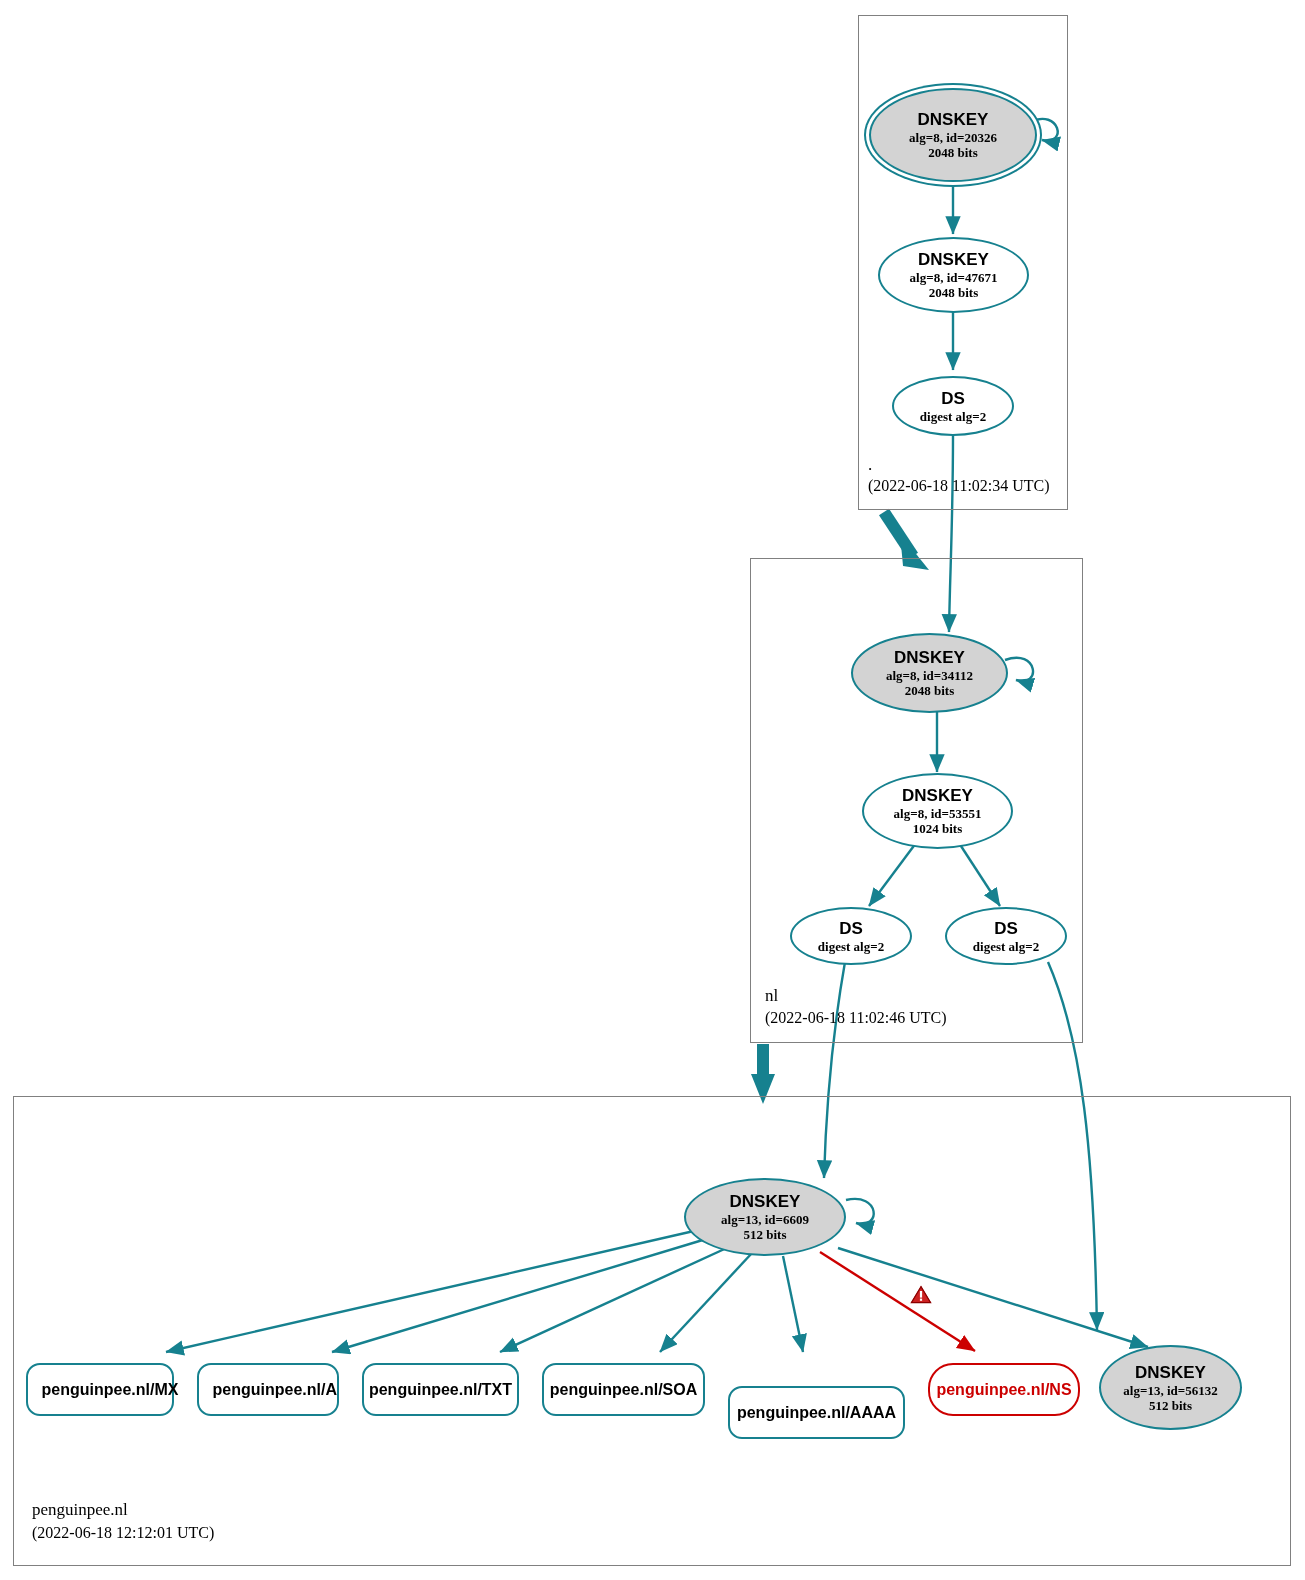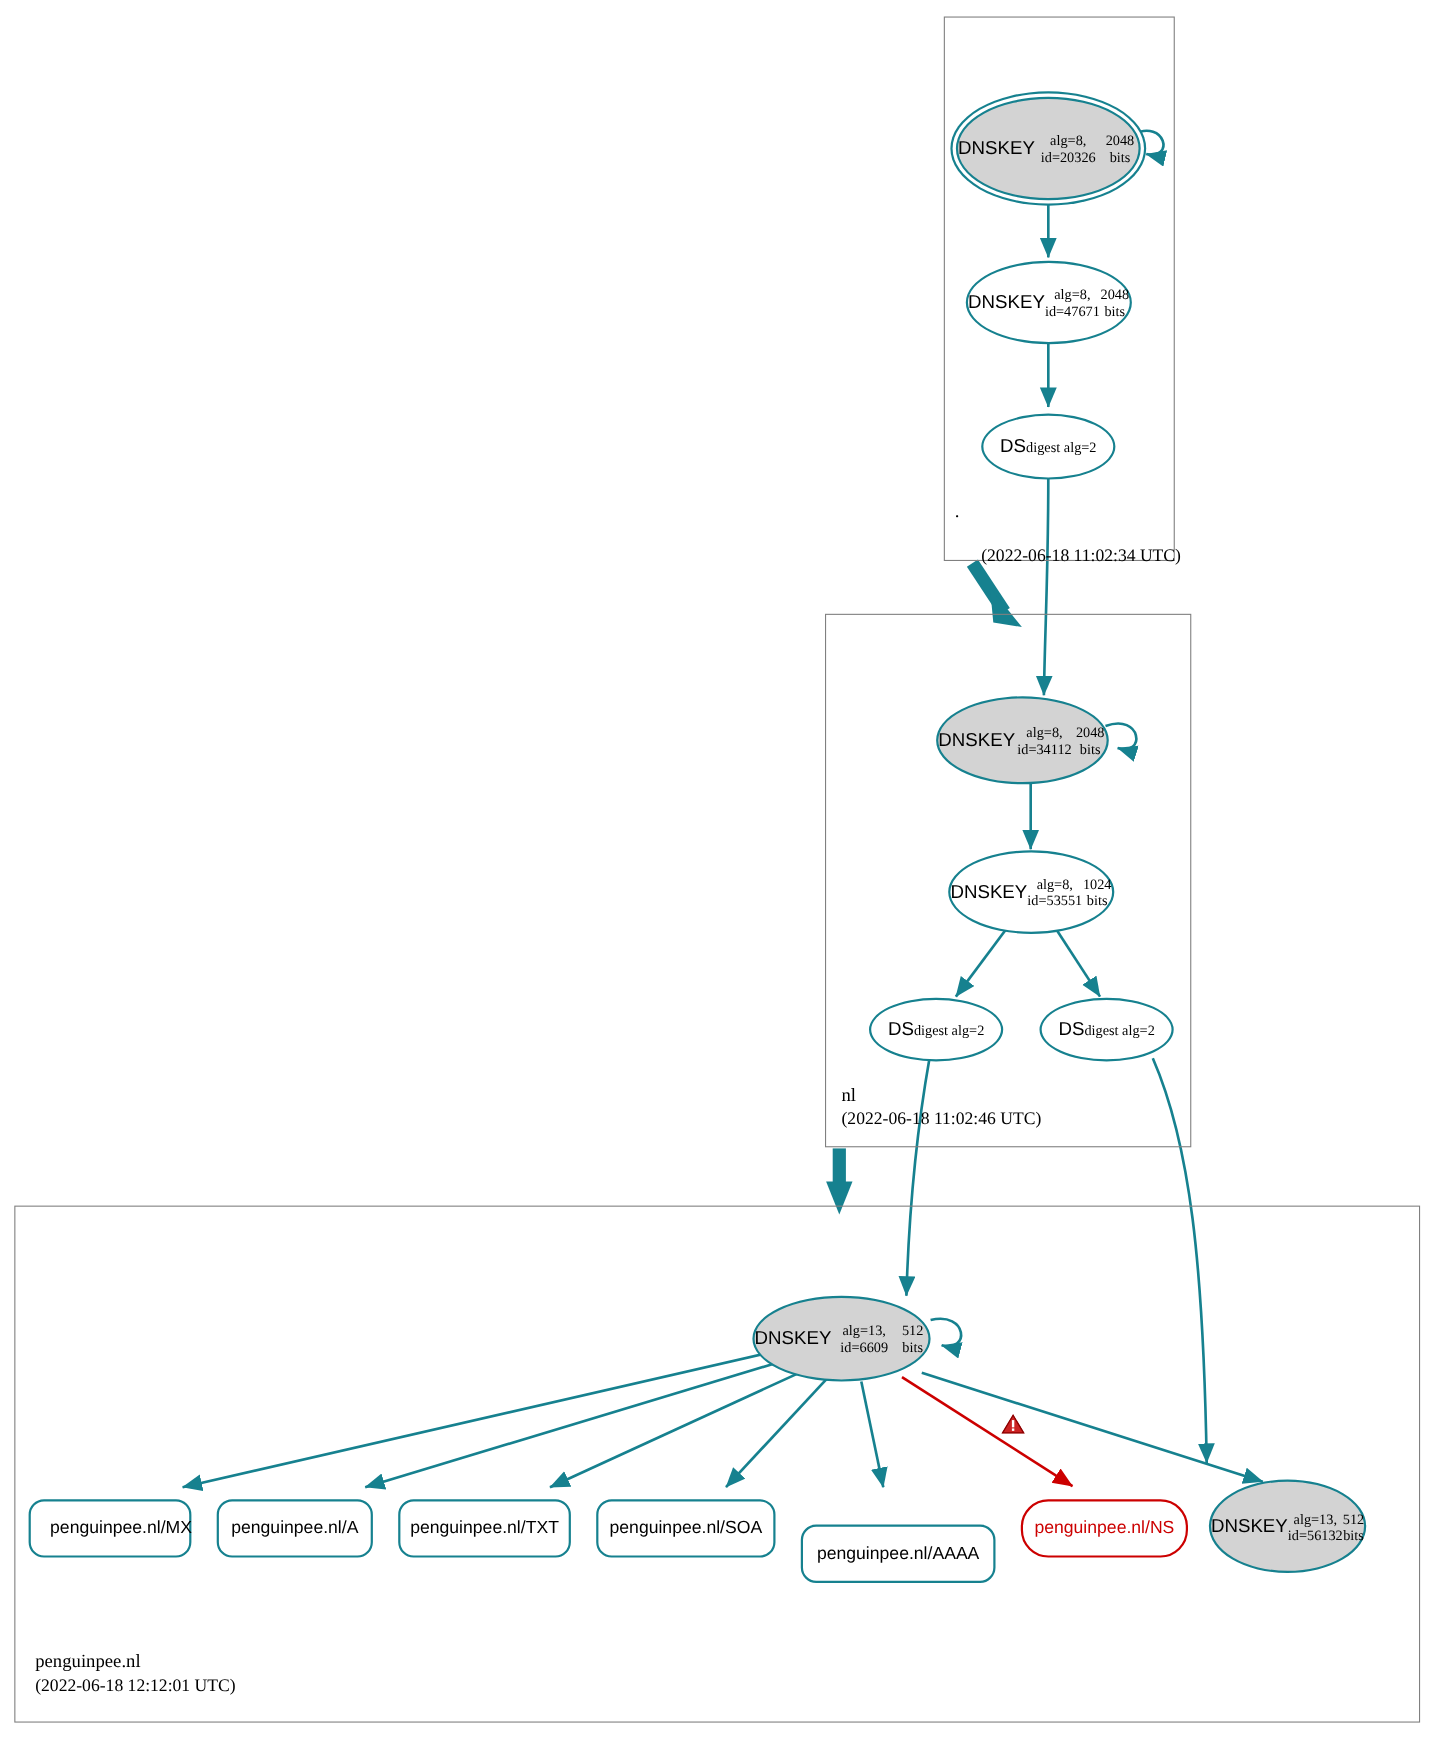--- a/index.html
+++ b/index.html
@@ -33,26 +33,27 @@
     font-family: "Liberation Serif", serif;
     color: #000000;
     white-space: nowrap;
   }
   .zone-name { font-size: 17px; }
   .zone-time { font-size: 16px; }
 
   .node {
     position: absolute;
     display: flex;
-    flex-direction: row;
+    flex-direction: column;
     align-items: center;
     justify-content: center;
     box-sizing: border-box;
     text-align: center;
     color: #000000;
+    font-weight: bold;
   }
   .ellipse {
     border-radius: 50%;
     border: 2px solid #16818f;
   }
   .ellipse.filled { background: #d3d3d3; }
   .ellipse.plain  { background: #ffffff; }
   .trust-anchor {
     box-shadow: 0 0 0 3px #ffffff, 0 0 0 5px #16818f;
   }
@@ -138,21 +139,21 @@
       <path d="M783,1256 L803,1352" marker-end="url(#ar-teal)"></path>
 
       <path d="M820,1252 L975,1351" stroke="#cc0000" marker-end="url(#ar-red)"></path>
 
       <path d="M838,1248 L1148,1347" marker-end="url(#ar-teal)"></path>
     </g>
   </svg>
 
   <div class="zone-box" style="left:858px; top:15px; width:210px; height:495px;"></div>
   <div class="zone-label zone-name" style="left:868px; top:455px;">.</div>
-  <div class="zone-label zone-time" style="left:892px; top:477px;margin-top:20px;">(2022-06-18 11:02:34 UTC)</div>
+  <div class="zone-label zone-time" style="left:868px; top:477px;">(2022-06-18 11:02:34 UTC)</div>
 
   <div class="zone-box" style="left:750px; top:558px; width:333px; height:485px;"></div>
   <div class="zone-label zone-name" style="left:765px; top:986px;">nl</div>
   <div class="zone-label zone-time" style="left:765px; top:1009px;">(2022-06-18 11:02:46 UTC)</div>
 
   <div class="zone-box" style="left:13px; top:1096px; width:1278px; height:470px;"></div>
   <div class="zone-label zone-name" style="left:32px; top:1500px;">penguinpee.nl</div>
   <div class="zone-label zone-time" style="left:32px; top:1524px;">(2022-06-18 12:12:01 UTC)</div>
 
   <div class="node ellipse filled trust-anchor" style="left:869px; top:88px; width:168px; height:94px;">
@@ -202,21 +203,21 @@
 
   <div class="node ellipse filled" style="left:1099px; top:1345px; width:143px; height:85px;">
     <div class="title">DNSKEY</div>
     <div class="sub">alg=13, id=56132</div>
     <div class="sub">512 bits</div>
   </div>
 
   <div class="node rrset-box" style="left:26px; top:1363px; width:148px; height:53px;padding-left:20px;">
     <div class="title">penguinpee.nl/MX</div>
   </div>
-  <div class="node rrset-box" style="left:197px; top:1363px; width:142px; height:53px;">
+  <div class="node rrset-box" style="left:197px; top:1363px; width:142px; height:53px;align-items:flex-end;">
     <div class="title">penguinpee.nl/A</div>
   </div>
   <div class="node rrset-box" style="left:362px; top:1363px; width:157px; height:53px;">
     <div class="title">penguinpee.nl/TXT</div>
   </div>
   <div class="node rrset-box" style="left:542px; top:1363px; width:163px; height:53px;">
     <div class="title">penguinpee.nl/SOA</div>
   </div>
   <div class="node rrset-box" style="left:728px; top:1363px; width:177px; height:53px;margin-top:23px;">
     <div class="title">penguinpee.nl/AAAA</div>

